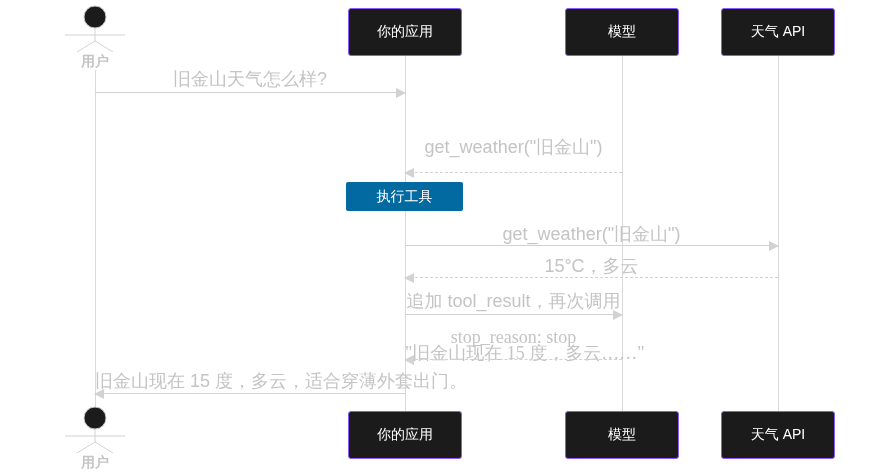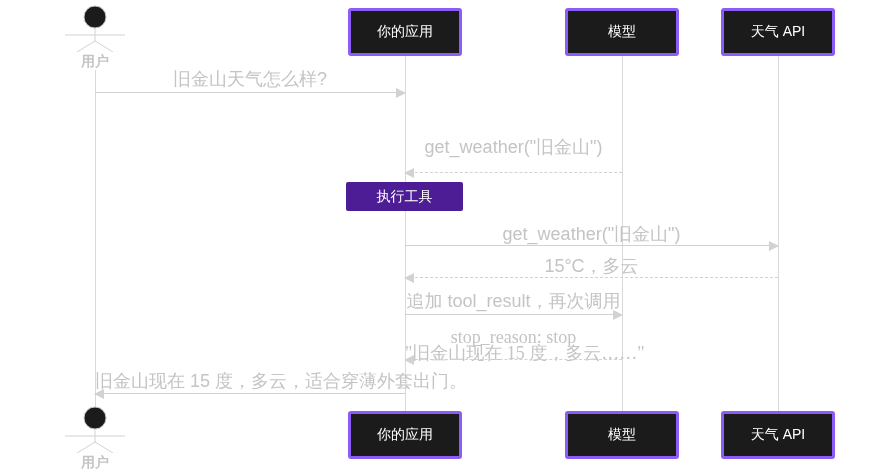--- a/index.html
+++ b/index.html
@@ -8,35 +8,35 @@
 
   
   .lifeline{position:absolute;width:1px;background:#d9d9d9;}
   .ll-user{left:95px;top:70px;height:337px;}
   .ll-app{left:405px;top:56px;height:355px;}
   .ll-model{left:622px;top:56px;height:355px;}
   .ll-weather{left:778px;top:56px;height:355px;}
 
   
   .pbox{position:absolute;width:114px;height:48px;background:#1b1b1b;color:#ffffff;
-        border:3px solid #8b5cf6;border-radius:3px;box-sizing:border-box;
+        border:1px solid #8b5cf6;border-radius:3px;box-sizing:border-box;
         display:flex;align-items:center;justify-content:center;font-size:14px;}
   .pb-app{left:348px}.pb-model{left:565px}.pb-weather{left:721px}
   .pb-top{top:8px}.pb-bottom{top:411px}
 
   
   .actor{position:absolute;width:64px;text-align:center;}
   .actor-top{left:63px;top:5px;}
   .actor-bottom{left:63px;top:406px;}
   .actor svg{display:block;margin:0 auto;}
   .actor-label{font-size:14px;color:#c4c4c4;line-height:16px;margin-top:1px;font-weight:bold;}
 
   
   .note{position:absolute;left:346px;top:182px;width:117px;height:29px;
-        background:#4c1d95;color:#ffffff;border-radius:2px;
+        background:#0369a1;color:#ffffff;border-radius:2px;
         display:flex;align-items:center;justify-content:center;font-size:14px;}
 
   
   .msg{position:absolute;}
   .msg-label{display:block;text-align:center;font-size:18px;line-height:16px;color:#c4c4c4;white-space:nowrap;}
   .msg-line{position:absolute;left:0;right:0;height:0;border-top:1px solid #d2d2d2;}
   .msg-line.dashed{border-top-style:dashed;}
   .msg-line.right::after{content:'';position:absolute;right:-1px;top:-5px;
         border-style:solid;border-width:5px 0 5px 10px;
         border-color:transparent transparent transparent #d2d2d2;}

